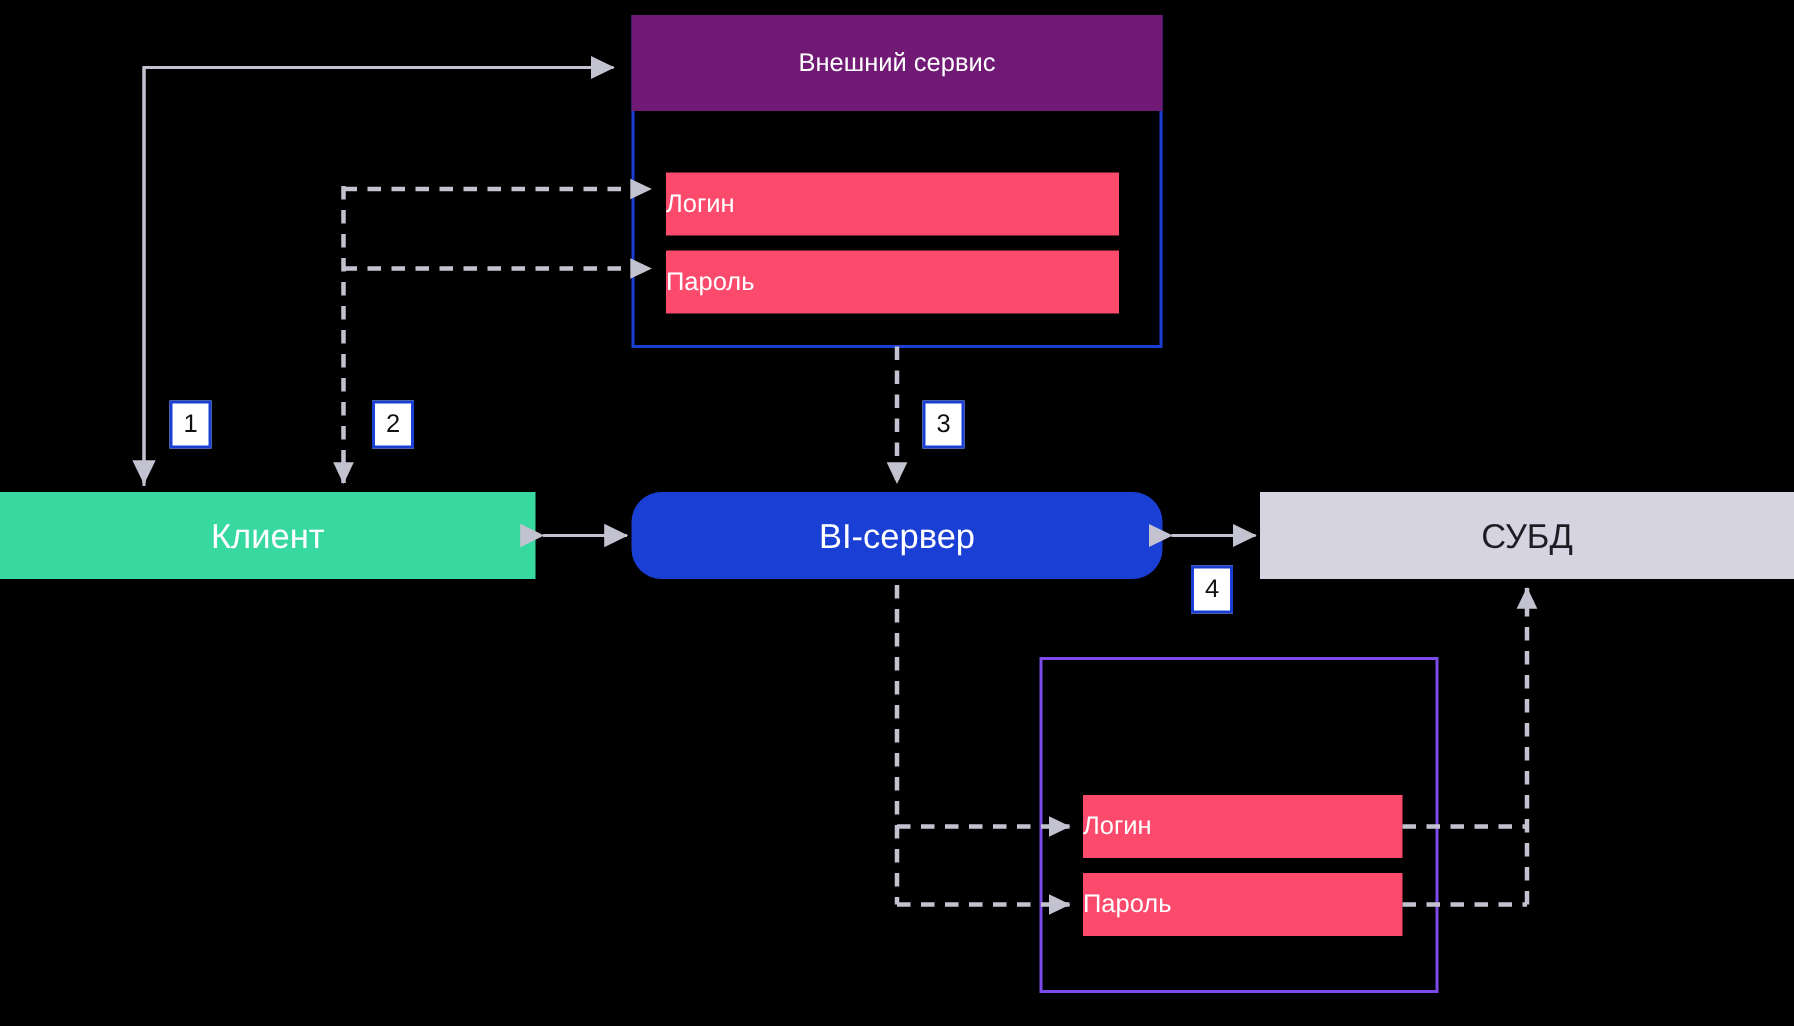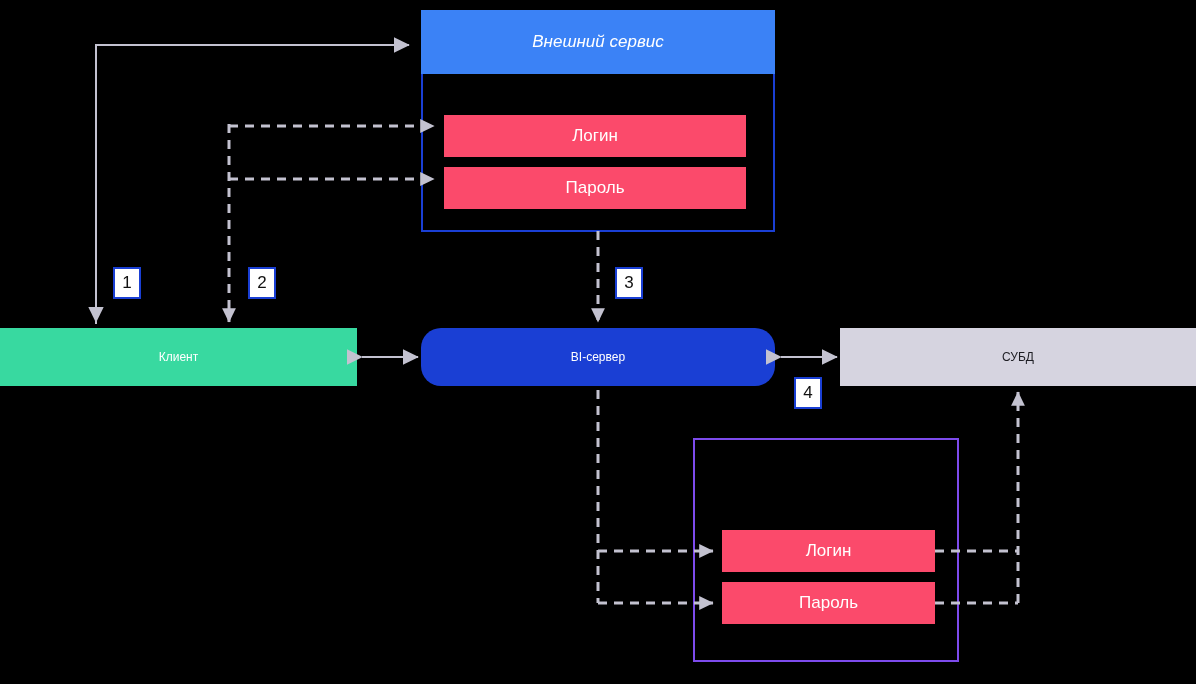--- a/index.html
+++ b/index.html
@@ -16,21 +16,21 @@
     overflow: hidden;
   }
   .node {
     position: absolute;
     box-sizing: border-box;
     display: flex;
     align-items: center;
     justify-content: center;
     text-align: center;
     color: #ffffff;
-    font-size: 12px;
+    font-size: 23px;
     line-height: 1.25;
   }
   
   .group {
     position: absolute;
     box-sizing: border-box;
   }
   .group-header {
     position: absolute;
     left: 0;
@@ -52,21 +52,21 @@
     right: 0;
     bottom: 0;
     box-sizing: border-box;
     background: transparent;
   }
   .cred {
     position: absolute;
     box-sizing: border-box;
     display: flex;
     align-items: center;
-    justify-content: center;
+    justify-content: flex-start;
     color: #ffffff;
     font-size: 17px;
     background: #fb4a6b;
   }
   
   .badge {
     position: absolute;
     box-sizing: border-box;
     width: 28px;
     height: 32px;
@@ -132,21 +132,21 @@
     <path class="edge-dashed" d="M598,551 L713,551" marker-end="url(#arrD)"></path>
     <path class="edge-dashed" d="M598,603 L713,603" marker-end="url(#arrD)"></path>
 
     <path class="edge-dashed" d="M935,551 L1018,551"></path>
     <path class="edge-dashed" d="M935,603 L1018,603"></path>
     <path class="edge-dashed" d="M1018,603 L1018,392" marker-end="url(#arrD)"></path>
   </svg>
 
   <div class="group" style="left:421px; top:10px; width:354px; height:222px;">
     <div class="group-body" style="top:0; height:222px; border:2px solid #1a3fd4;"></div>
-    <div class="group-header" style="height:64px; background:#3b82f6;font-style:italic;">
+    <div class="group-header" style="height:64px; background:#701a75;">
       <span>Внешний сервис</span>
     </div>
     <div class="cred" style="left:23px; top:105px; width:302px; height:42px;">
       <span>Логин</span>
     </div>
     <div class="cred" style="left:23px; top:157px; width:302px; height:42px;">
       <span>Пароль</span>
     </div>
   </div>
 

